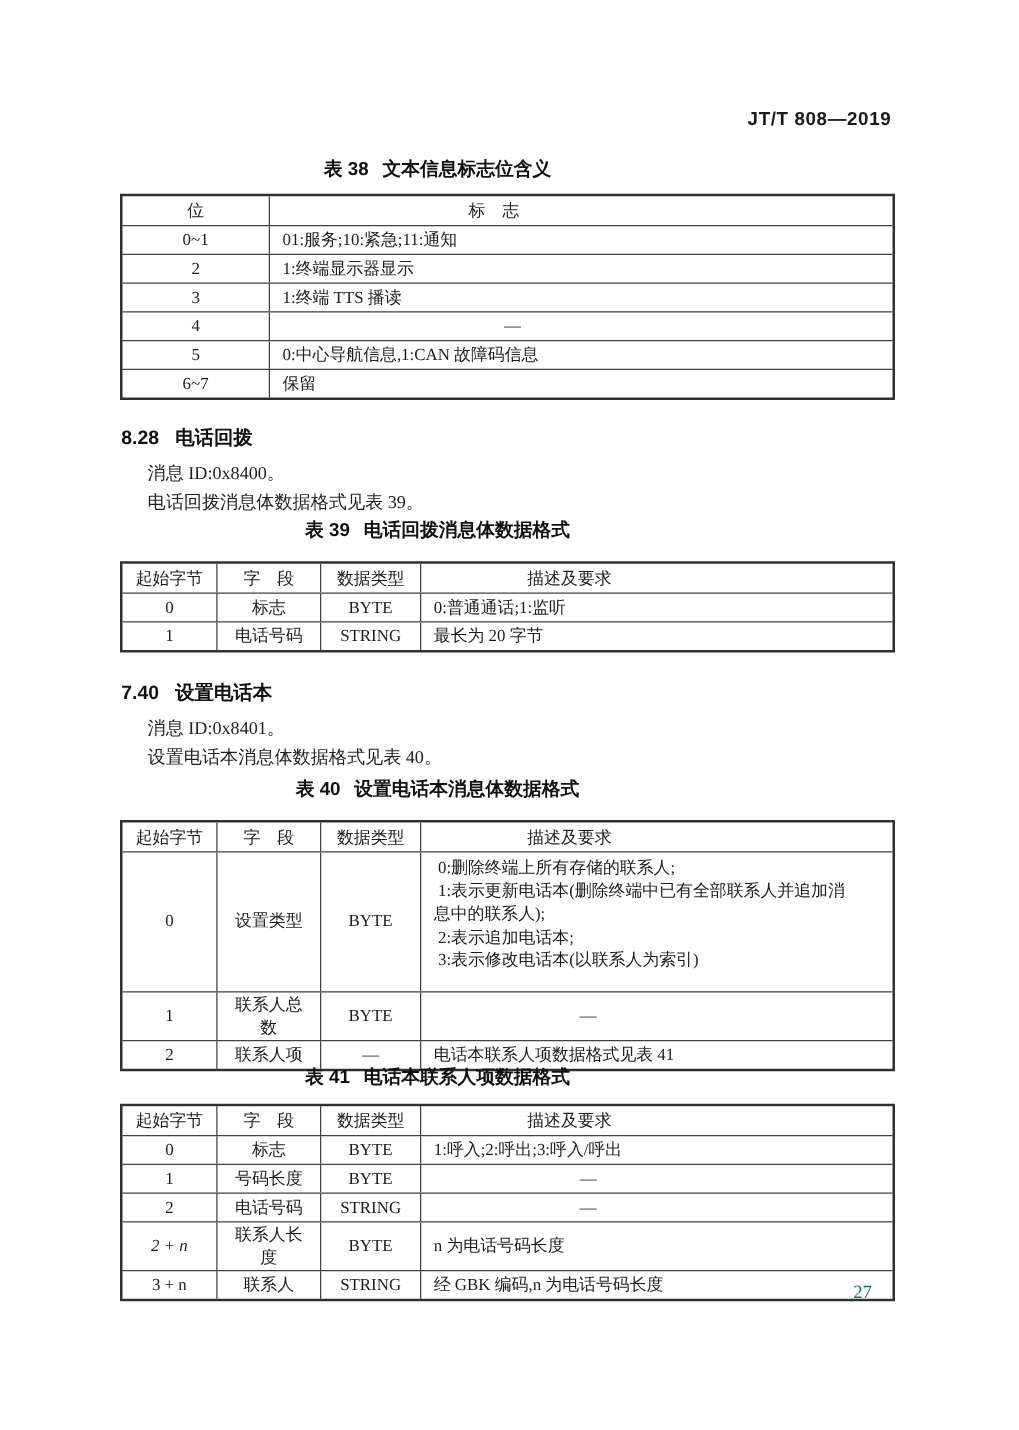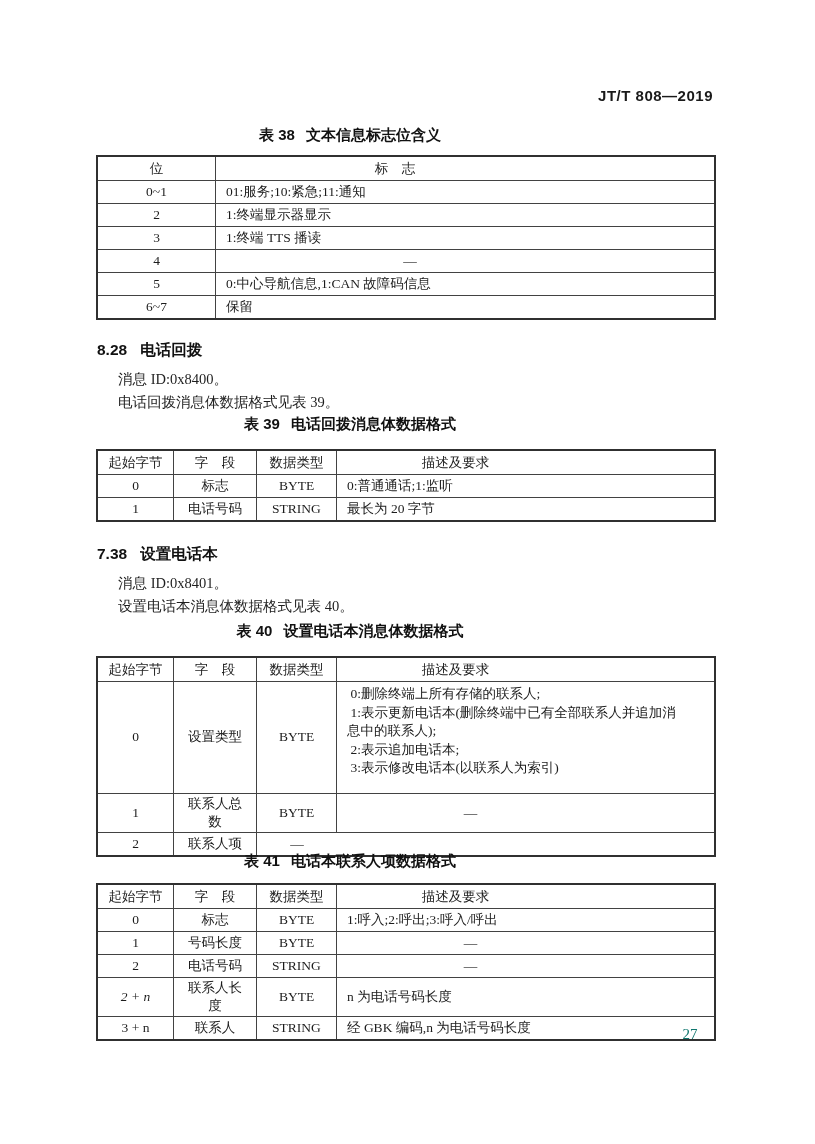--- a/index.html
+++ b/index.html
@@ -33,21 +33,21 @@
   .para{
     position:absolute;left:118px;width:560px;
     font-size:14.5px;line-height:23px;color:#1e1e1e;
   }
   
   .tbl{
     position:absolute;left:96px;width:620px;box-sizing:border-box;
     border:2px solid #303030;display:flex;flex-direction:column;background:#fff;
   }
   .trow{display:flex;border-bottom:1px solid #424242;align-items:stretch;min-height:22px;}
-  .trow:last-child{border-bottom:none;}
+  .trow:last-child{border-bottom:none;justify-content:space-between;}
   .trow.thead{min-height:23px;}
   .tc{
     display:flex;align-items:center;box-sizing:border-box;
     border-right:1px solid #424242;padding:1px 10px;
     font-size:13.5px;color:#1c1c1c;
   }
   .tc:last-child{border-right:none;flex:1;}
   .th{justify-content:center;text-align:center;}
   .c{justify-content:center;text-align:center;}
   .l{justify-content:flex-start;text-align:left;}
@@ -129,21 +129,21 @@
       </div>
       <div class="trow">
         <div class="tc c" style="width: 76px; flex: 0 0 76px;">1</div>
         <div class="tc c" style="width: 83px; flex: 0 0 83px;">电话号码</div>
         <div class="tc c" style="width: 80px; flex: 0 0 80px;">STRING</div>
         <div class="tc l" style="flex: 1 1 0%;">最长为 20 字节</div>
       </div>
     </div>
 
   <div class="sec-heading" style="top:544px">
-    <span class="sec-num">7.38</span><span>设置电话本</span>
+    <span class="sec-num">7.40</span><span>设置电话本</span>
   </div>
   <div class="para" style="top:572px">
     <div>消息 ID:0x8401。</div>
     <div>设置电话本消息体数据格式见表 40。</div>
   </div>
 
   <div class="caption" style="top:622px">
     <span class="cap-label">表 40</span><span>设置电话本消息体数据格式</span>
   </div>
   <div class="tbl" style="top:656px">
@@ -166,20 +166,21 @@
       <div class="trow">
         <div class="tc c" style="width: 76px; flex: 0 0 76px;">1</div>
         <div class="tc c" style="width: 83px; flex: 0 0 83px;">联系人总数</div>
         <div class="tc c" style="width: 80px; flex: 0 0 80px;">BYTE</div>
         <div class="tc c shift-d" style="flex: 1 1 0%;">—</div>
       </div>
       <div class="trow">
         <div class="tc c" style="width: 76px; flex: 0 0 76px;">2</div>
         <div class="tc c" style="width: 83px; flex: 0 0 83px; font-family: Liberation Serif, serif;">联系人项</div>
         <div class="tc c" style="width: 80px; flex: 0 0 80px;">—</div>
+        <div class="tc l" style="flex: 1 1 0%;">电话本联系人项数据格式见表 41</div>
       </div>
     </div>
 
   <div class="caption" style="top:852px">
     <span class="cap-label">表 41</span><span>电话本联系人项数据格式</span>
   </div>
   <div class="tbl" style="top:883px">
       <div class="trow thead">
         <div class="tc th" style="width: 76px; flex: 0 0 76px;">起始字节</div>
         <div class="tc th" style="width: 83px; flex: 0 0 83px;">字　段</div>

